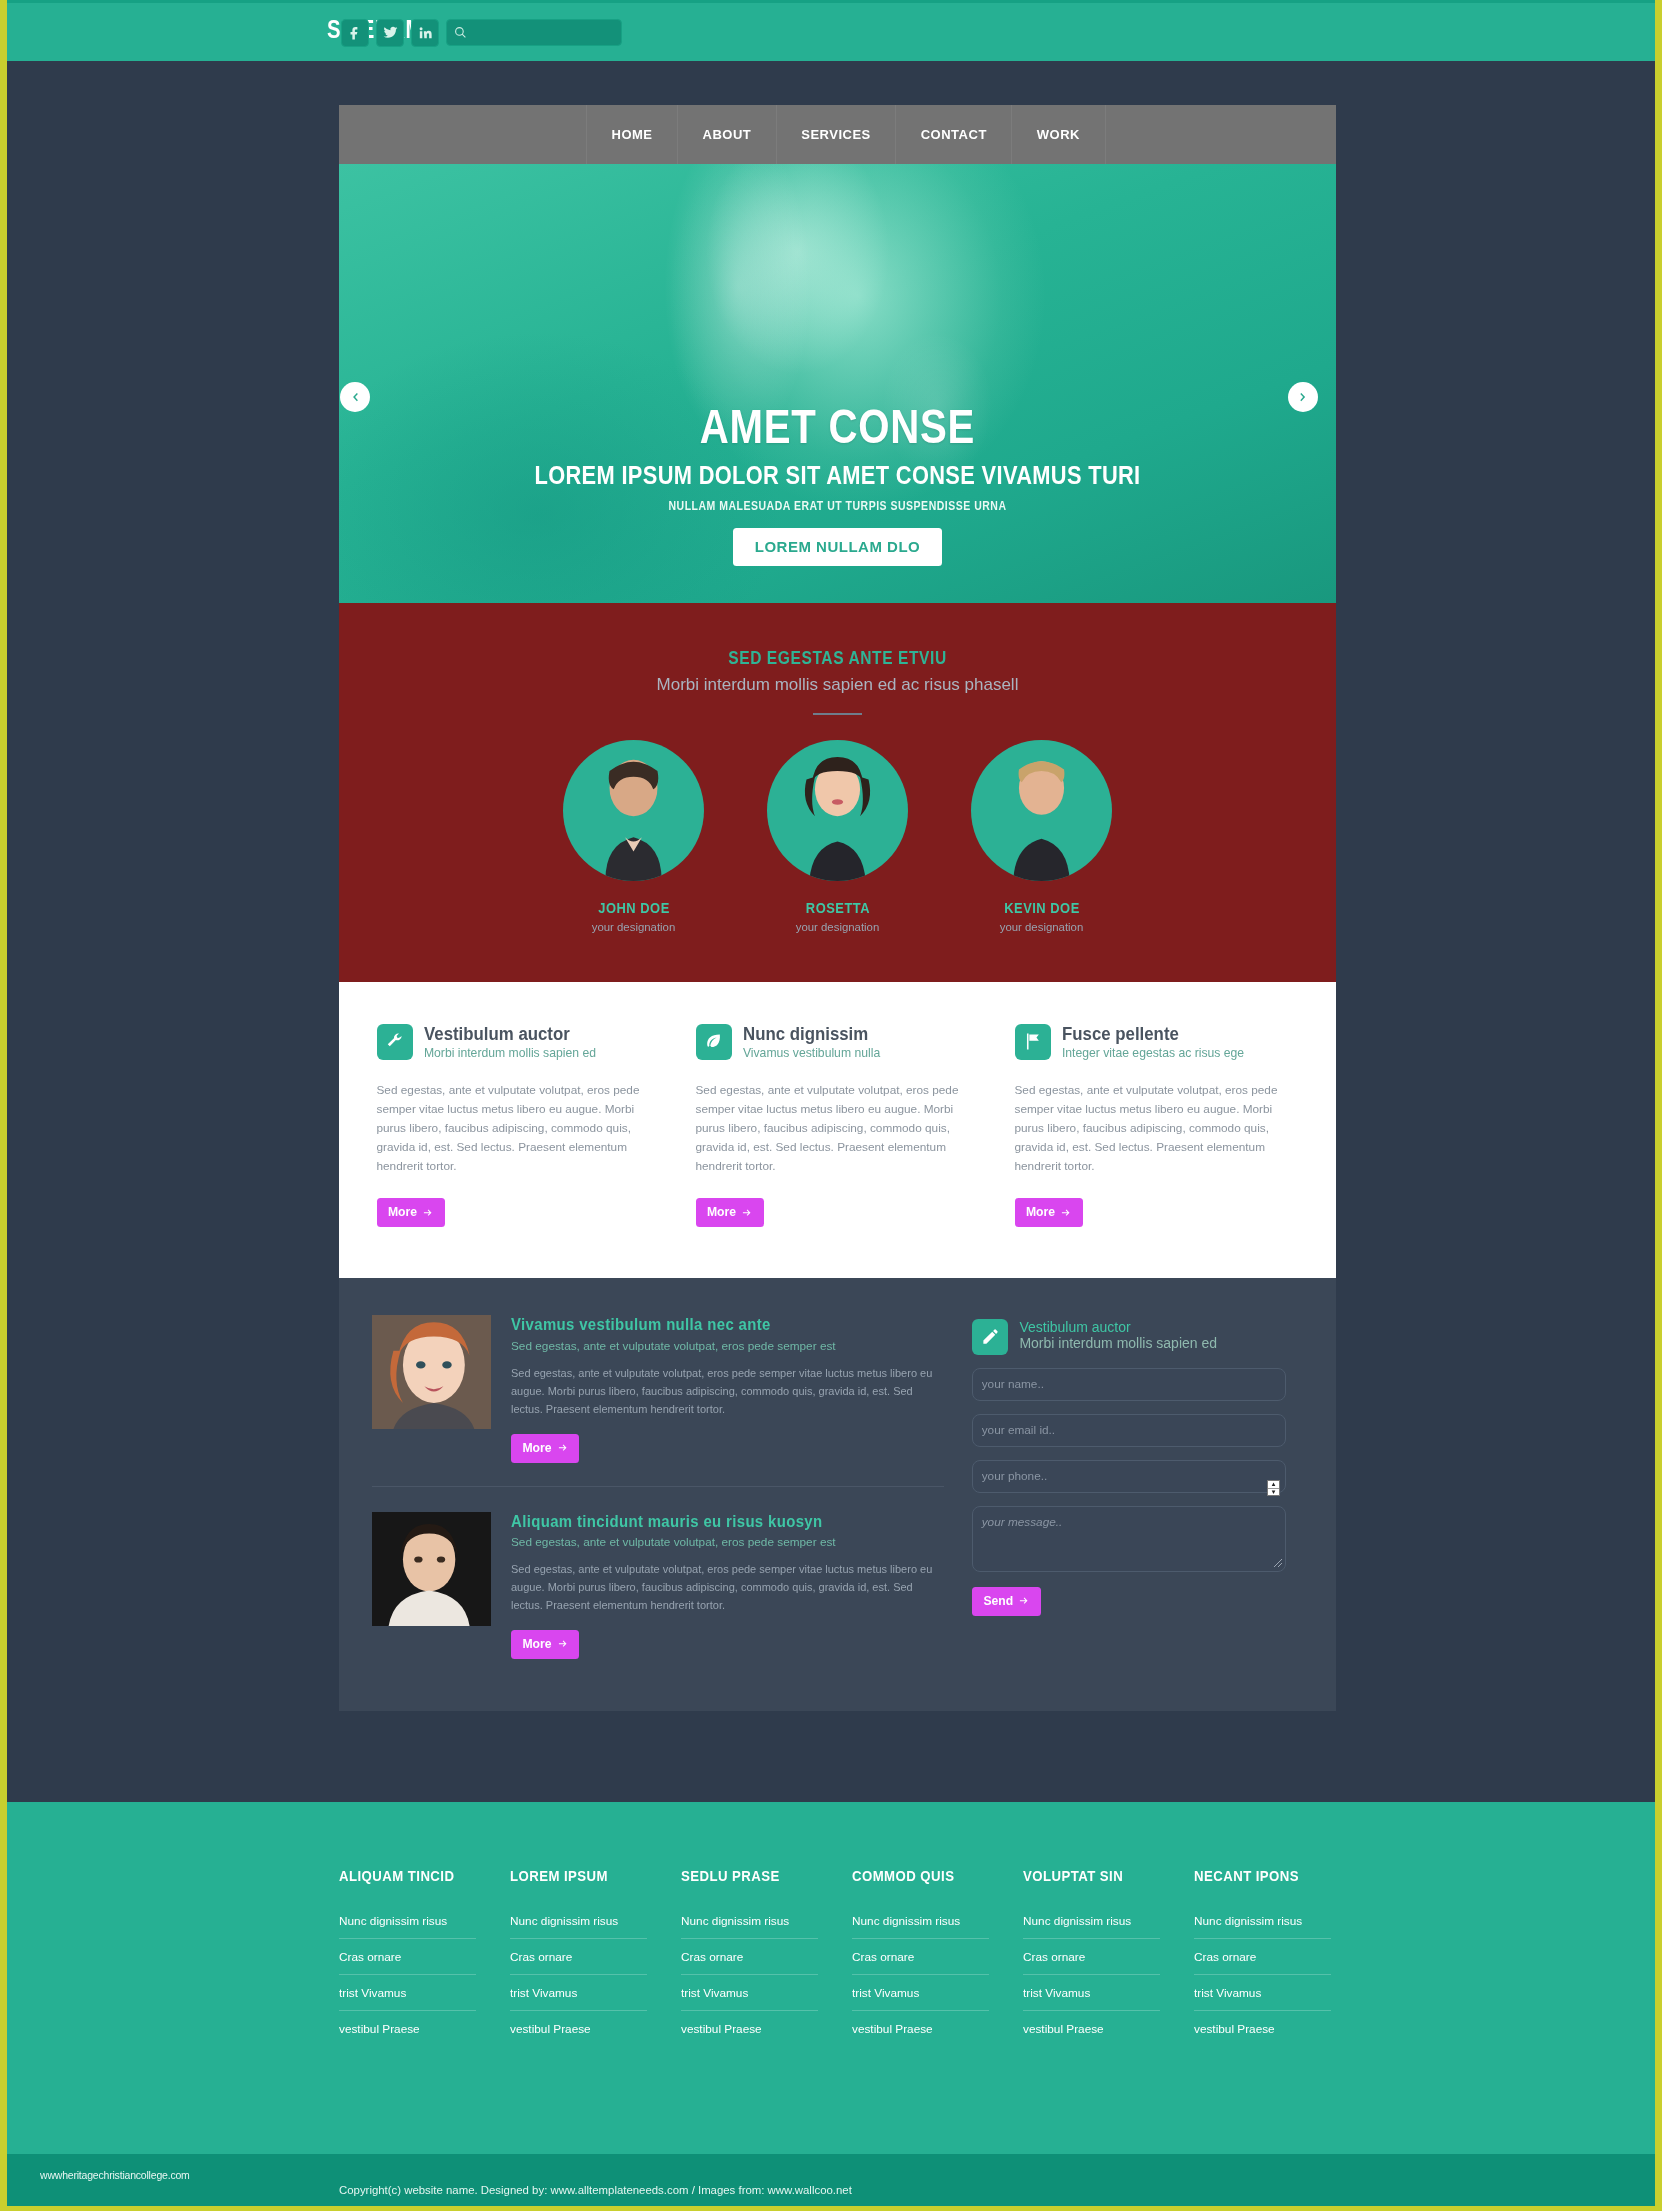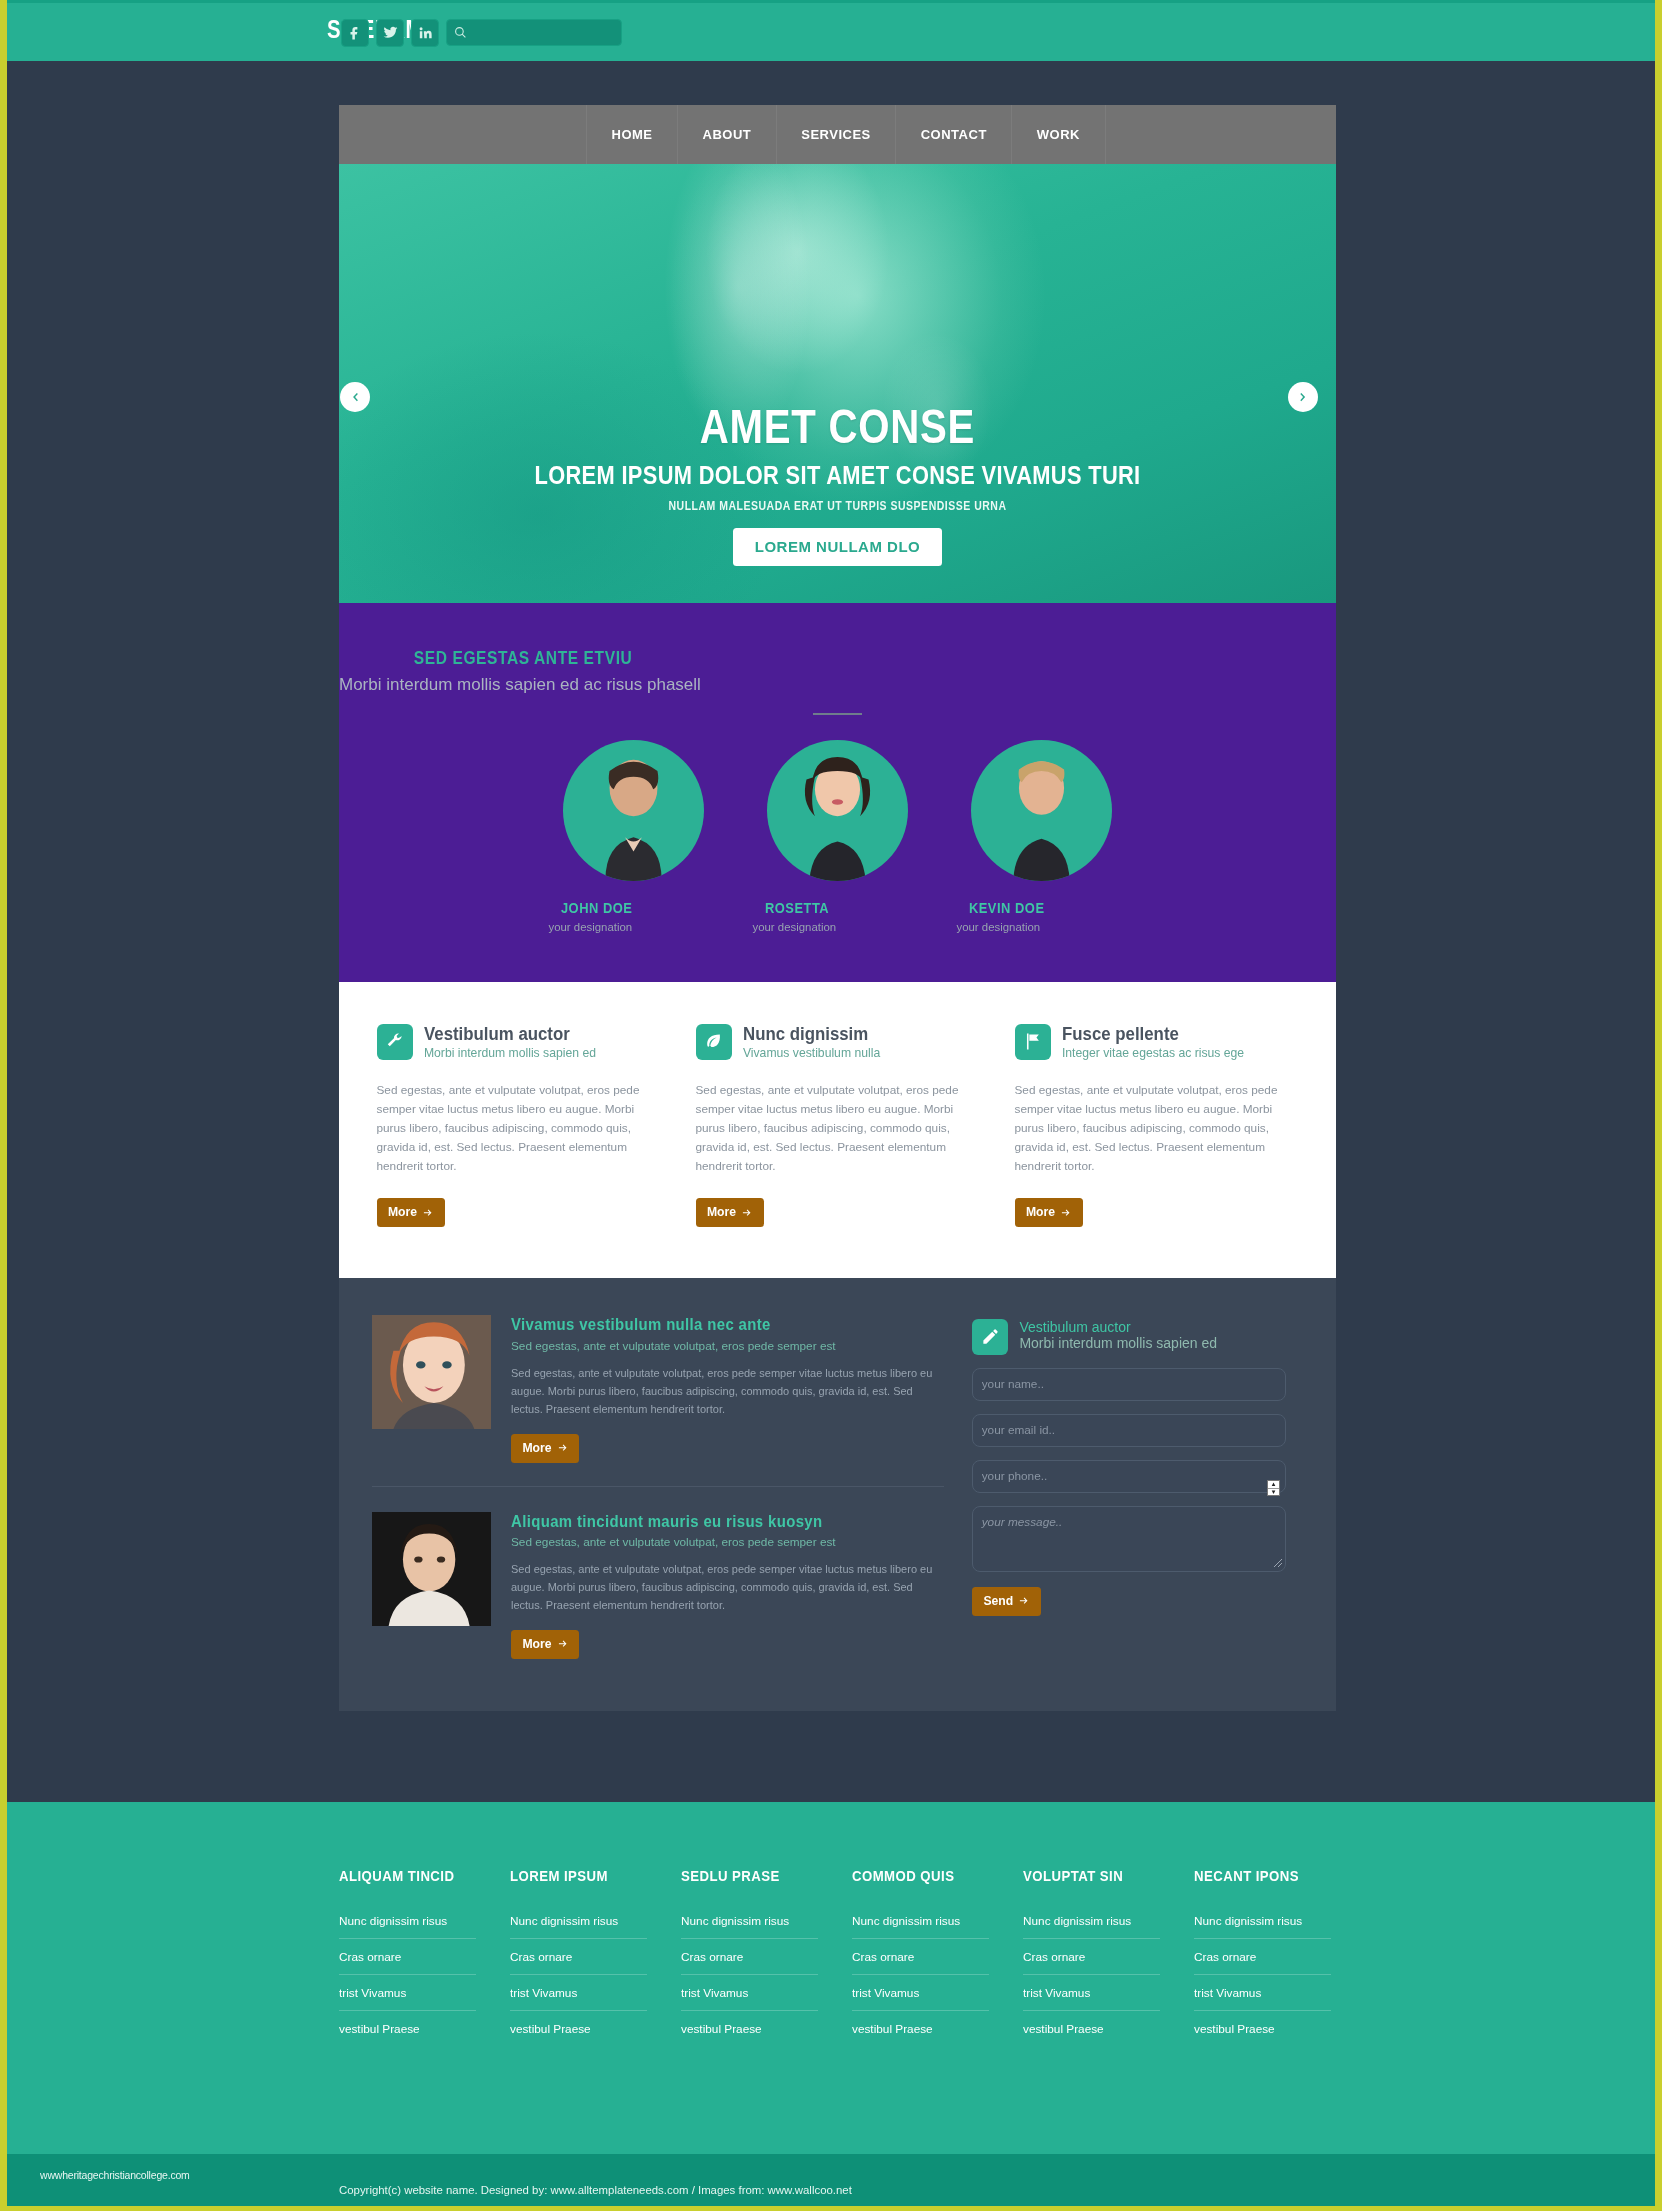--- a/index.html
+++ b/index.html
@@ -127,21 +127,21 @@
     position: absolute; top: 382px; width: 30px; height: 30px;
     border-radius: 50%; background: #fff; z-index: 5;
     display: flex; align-items: center; justify-content: center;
     cursor: pointer;
   }
   .arrow svg { width: 12.2px; height: 12.2px; fill: #2aa98e; }
   .arrow.left { left: 333px; }
   .arrow.right { left: 1281px; }
 
   
-  .team { background: #4c1d95; padding: 44px 0 49px; }
+  .team { background: #7f1d1d; padding: 44px 0 49px; text-align: center; }
   .team h3 {
     color: #2fb496; font-size: 18.3px; font-weight: bold; letter-spacing: 0.7px;
     font-family: "Liberation Sans Narrow","Liberation Sans",sans-serif; font-stretch: condensed;
     transform: scaleX(.85);
   }
   .team p.sub { color: #aab4c0; font-size: 17px; margin-top: 6.1px; }
   .team .divider { width: 49px; height: 1.7px; background: #6f7d8c; margin: 18.3px auto 0; }
   .members { display: flex; justify-content: center; gap: 34px; margin-top: 25px; }
   .member { width: 170px; }
   .avatar {
@@ -173,21 +173,21 @@
     color: #4a5460; font-size: 18.3px; font-weight: bold; line-height: 1.05;
     font-family: "Liberation Sans Narrow","Liberation Sans",sans-serif; font-stretch: condensed;
     transform: scaleX(.92); transform-origin: left;
   }
   .fhead .fsub { color: #64a698; font-size: 12.2px; margin-top: 2.6px; }
   .fbody {
     color: #8b949e; font-size: 11.8px; line-height: 1.62; margin-top: 21px;
   }
   .btn-more {
     display: inline-flex; align-items: center; gap: 5.2px;
-    margin-top: 22px; background: #a16207; color: #fff;
+    margin-top: 22px; background: #d946ef; color: #fff;
     padding: 7px 11.4px 7.9px; border-radius: 3.5px; border: 0;
     font-size: 12.2px; font-weight: bold; cursor: pointer;
     font-family: "Liberation Sans Narrow","Liberation Sans",sans-serif; font-stretch: condensed;
   }
   .btn-more svg { width: 11.4px; height: 11.4px; fill: #fff; }
 
   
   .lower { background: #3b4757; display: flex; padding: 37px 20px 52px; }
   .blogcol { width: 585px; padding-left: 13px; }
   .post { display: flex; gap: 20px; }

